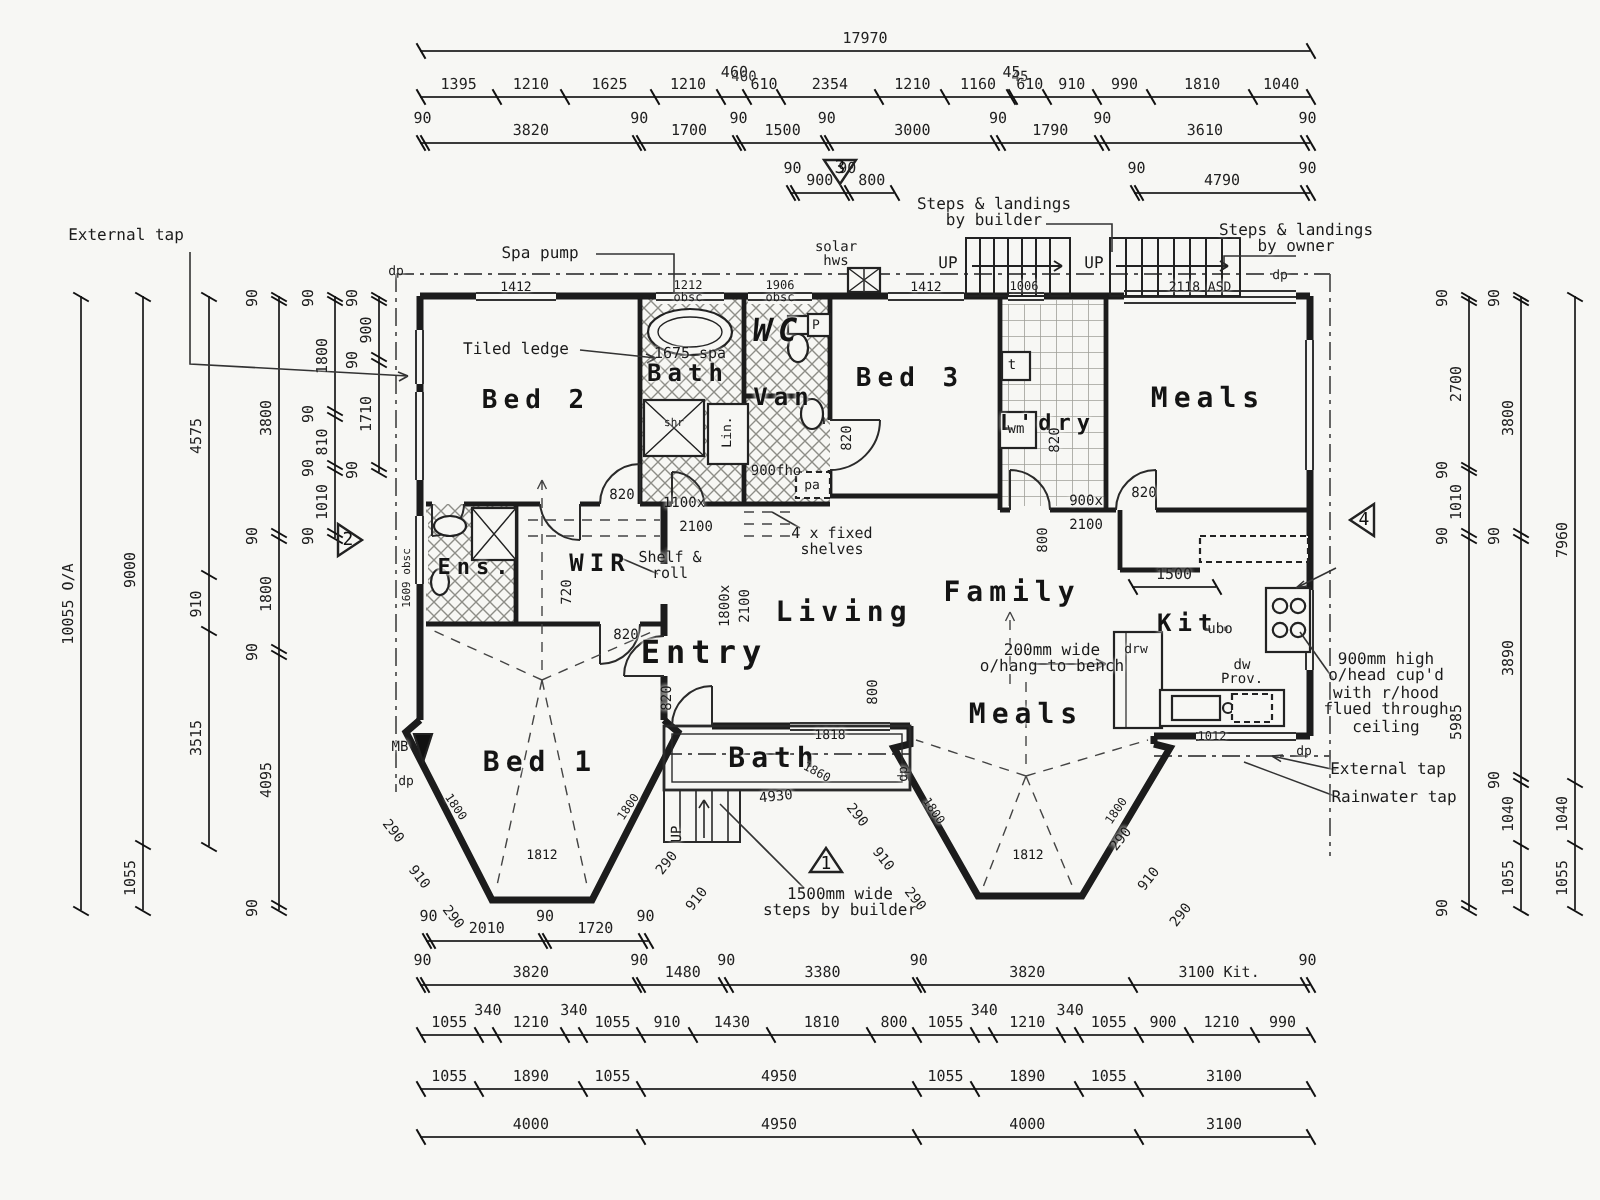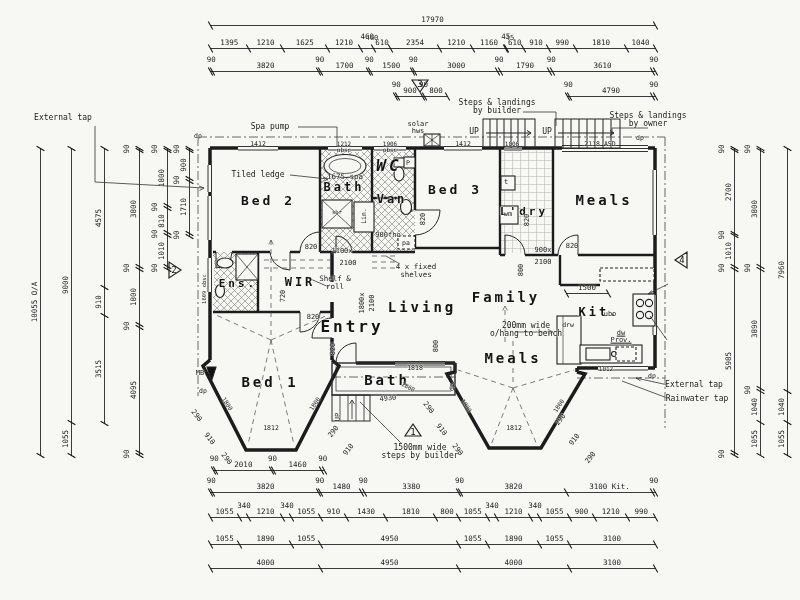--- a/index.html
+++ b/index.html
@@ -244,35 +244,40 @@
     <span class="lbl" style="left: 284px; top: 296px; font-size: 7px; transform: translate(-50%, -50%) rotate(-90deg);">720</span>
     <span class="lbl" style="left: 313px; top: 318px; font-size: 7px; transform: translate(-50%, -50%);">820</span>
     <span class="lbl" style="left: 363px; top: 303px; font-size: 7px; transform: translate(-50%, -50%) rotate(-90deg);">1800x</span>
     <span class="lbl" style="left: 373px; top: 303px; font-size: 7px; transform: translate(-50%, -50%) rotate(-90deg);">2100</span>
     <span class="lbl" style="left: 437px; top: 346px; font-size: 7px; transform: translate(-50%, -50%) rotate(-90deg);">800</span>
     <span class="lbl" style="left: 522px; top: 270px; font-size: 7px; transform: translate(-50%, -50%) rotate(-90deg);">800</span>
     <span class="lbl" style="left: 480px; top: 330px; font-size: 8px; transform: translate(-50%, -50%); margin-left: 46px;">200mm wide
 o/hang to bench</span>
     <span class="lbl" style="left: 610px; top: 315px; font-size: 7px; transform: translate(-50%, -50%);">ubo</span>
     <span class="lbl" style="left: 568px; top: 325px; font-size: 6.5px; transform: translate(-50%, -50%);">drw</span>
-    <span class="lbl" style="left: 621px; top: 337px; font-size: 7px; transform: translate(-50%, -50%); text-decoration: underline;">dw
+    <span class="lbl" style="left: 621px; top: 337px; font-size: 7px; transform: translate(-50%, -50%);">dw
 Prov.</span>
     <span class="lbl" style="left: 606px; top: 369px; font-size: 6px; transform: translate(-50%, -50%);">1012</span>
     <span class="lbl" style="left: 652px; top: 376px; font-size: 6.5px; transform: translate(-50%, -50%);">dp</span>
     <span class="lbl" style="left: 334px; top: 349px; font-size: 7px; transform: translate(-50%, -50%) rotate(-90deg);">820</span>
     <span class="lbl" style="left: 415px; top: 368px; font-size: 6.5px; transform: translate(-50%, -50%);">1818</span>
     <span class="lbl" style="left: 408px; top: 387px; font-size: 6px; transform: translate(-50%, -50%) rotate(28deg);">1860</span>
     <span class="lbl" style="left: 388px; top: 399px; font-size: 7px; transform: translate(-50%, -50%) rotate(-6deg);">4930</span>
     <span class="lbl" style="left: 452px; top: 387px; font-size: 6.5px; transform: translate(-50%, -50%) rotate(-90deg);">dp</span>
     <span class="lbl" style="left: 339px; top: 417px; font-size: 7px; transform: translate(-50%, -50%) rotate(-90deg);">UP</span>
     <span class="lbl" style="left: 420px; top: 452px; font-size: 8px; transform: translate(-50%, -50%);">1500mm wide
 steps by builder</span>
     <span class="lbl" style="left: 200px; top: 374px; font-size: 7px; transform: translate(-50%, -50%);">MB</span>
     <span class="lbl" style="left: 203px; top: 391px; font-size: 6.5px; transform: translate(-50%, -50%);">dp</span>
     <span class="lbl" style="left: 205px; top: 289px; font-size: 5.5px; transform: translate(-50%, -50%) rotate(-90deg);">1609 obsc</span>
+    <span class="lbl" style="left: 693px; top: 347px; font-size: 8px; transform: translate(-50%, -50%);">900mm high
+o/head cup'd
+with r/hood
+flued through
+ceiling</span>
     <span class="lbl" style="left: 694px; top: 385px; font-size: 8px; transform: translate(-50%, -50%);">External tap</span>
     <span class="lbl" style="left: 697px; top: 399px; font-size: 8px; transform: translate(-50%, -50%);">Rainwater tap</span>
     <span class="lbl" style="left: 271px; top: 428px; font-size: 6.5px; transform: translate(-50%, -50%);">1812</span>
     <span class="lbl" style="left: 514px; top: 428px; font-size: 6.5px; transform: translate(-50%, -50%);">1812</span>
     <span class="lbl" style="left: 227px; top: 404px; font-size: 6px; transform: translate(-50%, -50%) rotate(56deg);">1800</span>
     <span class="lbl" style="left: 315px; top: 404px; font-size: 6px; transform: translate(-50%, -50%) rotate(-56deg);">1800</span>
     <span class="lbl" style="left: 466px; top: 406px; font-size: 6px; transform: translate(-50%, -50%) rotate(56deg);">1800</span>
     <span class="lbl" style="left: 559px; top: 406px; font-size: 6px; transform: translate(-50%, -50%) rotate(-56deg);">1800</span>
     <span class="lbl" style="left: 196px; top: 416px; font-size: 7px; transform: translate(-50%, -50%) rotate(52deg);">290</span>
     <span class="lbl" style="left: 209px; top: 439px; font-size: 7px; transform: translate(-50%, -50%) rotate(52deg);">910</span>
@@ -374,21 +379,21 @@
     <span class="dlab" style="left: 587px; top: 287px;">1500</span>
     <div class="tick" style="left: 603.5px; top: 292.5px; transform: rotate(60deg);"></div>
     <div class="dimline" style="left: 213px; top: 470px; width: 111px; height: 1px;"></div>
     <div class="tick" style="left: 208.5px; top: 469.5px; transform: rotate(60deg);"></div>
     <span class="dlab" style="left: 214.249px; top: 458px;">90</span>
     <div class="tick" style="left: 210.998px; top: 469.5px; transform: rotate(60deg);"></div>
     <span class="dlab" style="left: 243.386px; top: 464px;">2010</span>
     <div class="tick" style="left: 266.775px; top: 469.5px; transform: rotate(60deg);"></div>
     <span class="dlab" style="left: 272.524px; top: 458px;">90</span>
     <div class="tick" style="left: 269.272px; top: 469.5px; transform: rotate(60deg);"></div>
-    <span class="dlab" style="left: 297.637px; top: 464px;">1460</span>
+    <span class="dlab" style="left: 297.637px; top: 464px;">1720</span>
     <div class="tick" style="left: 317.002px; top: 469.5px; transform: rotate(60deg);"></div>
     <span class="dlab" style="left: 322.751px; top: 458px;">90</span>
     <div class="tick" style="left: 319.5px; top: 469.5px; transform: rotate(60deg);"></div>
     <div class="dimline" style="left: 210px; top: 492px; width: 445px; height: 1px;"></div>
     <div class="tick" style="left: 205.5px; top: 491.5px; transform: rotate(60deg);"></div>
     <span class="dlab" style="left: 211.248px; top: 480px;">90</span>
     <div class="tick" style="left: 207.995px; top: 491.5px; transform: rotate(60deg);"></div>
     <span class="dlab" style="left: 265.452px; top: 486px;">3820</span>
     <div class="tick" style="left: 313.908px; top: 491.5px; transform: rotate(60deg);"></div>
     <span class="dlab" style="left: 319.656px; top: 480px;">90</span>

